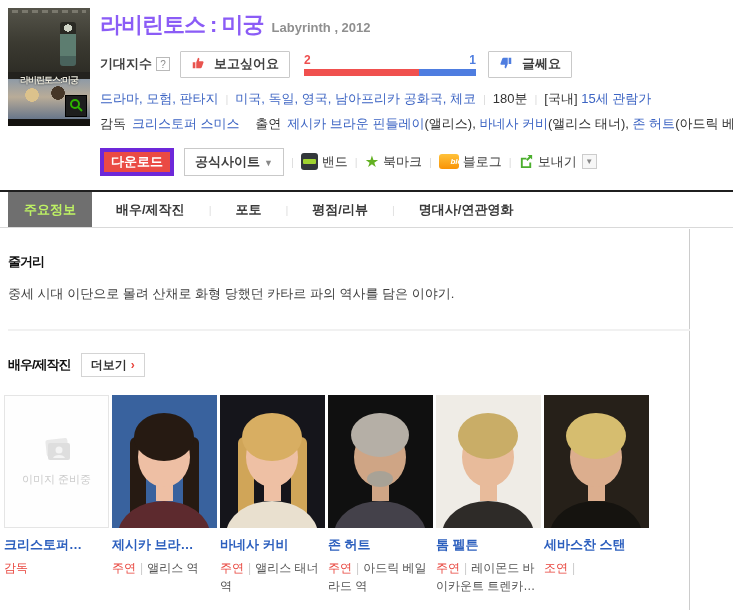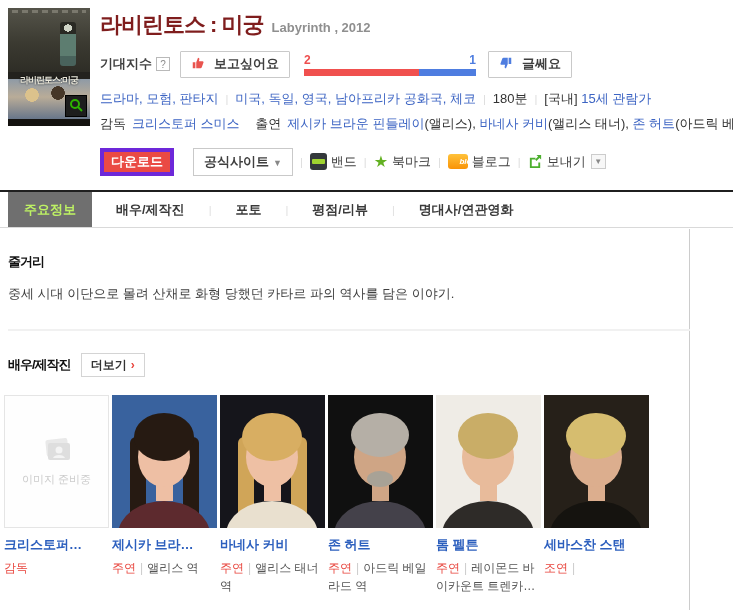--- a/index.html
+++ b/index.html
@@ -28,21 +28,21 @@
     background:radial-gradient(circle 12px at 24px 16px,#dcc28c 0 55%,transparent 58%),
                radial-gradient(circle 12px at 50px 14px,#463728 0 55%,transparent 58%),
                linear-gradient(180deg,#8e9aa6 0%,#b9ac98 45%,#68768a 100%); }
   .poster-credits { position:absolute; bottom:0; left:0; width:100%; height:7px; background:#14120f; }
   .poster-zoom { position:absolute; right:3px; bottom:9px; width:22px; height:22px; background:#1d1d1d;
     border:1px solid #000; display:flex; align-items:center; justify-content:center; cursor:pointer; z-index:3; }
 
   
   .head { position:absolute; left:100px; top:10px; width:626px; }
   .title-row { display:flex; align-items:baseline; gap:8px; white-space:nowrap; }
-  .title { font-size:22px; font-weight:bold; color:#7f1d1d; letter-spacing:-1px; }
+  .title { font-size:22px; font-weight:bold; color:#8b5cf6; letter-spacing:-1px; }
   .subtitle { font-size:13px; font-weight:bold; color:#8f8f8f; }
 
   .expect-row { display:flex; align-items:center; margin-top:10px; height:28px; }
   .expect-label { font-weight:bold; color:#404040; }
   .help-box { display:inline-flex; width:14px; height:14px; border:1px solid #b9b9b9; color:#8b8b8b;
     font-size:10px; align-items:center; justify-content:center; margin-left:4px; background:#fff; cursor:pointer; }
   .btn-vote { display:inline-flex; align-items:center; gap:9px; height:27px; padding:0 10px;
     border:1px solid #c9c9c9; background:#fff; font-size:13px; font-weight:bold; color:#3f3f3f;
     margin-left:10px; cursor:pointer; border-radius:1px; }
   .gauge { width:172px; margin:0 12px 0 14px; }
@@ -55,21 +55,21 @@
   .meta2 { margin-top:7px; white-space:nowrap; }
   .meta-label { color:#333; margin-right:6px; }
   .inline-list { display:inline; }
   .inline-list .li { display:inline; }
   .inline-list .li:not(:last-child)::after { content:", "; color:#3c64c3; }
   .meta-dark { color:#333; }
 
   .actions { display:flex; align-items:center; margin-top:14px; height:29px; }
   .btn-download { width:74px; height:28px; background:#ea4a44; border:4px solid #6d28d9; color:#fff;
     font-weight:bold; font-size:13px; cursor:pointer; }
-  .btn-official { height:28px; margin-left:19px; padding:0 10px; background:#fff; border:1px solid #c9c9c9;
+  .btn-official { height:28px; margin-left:10px; padding:0 10px; background:#fff; border:1px solid #c9c9c9;
     color:#3f3f3f; font-weight:bold; font-size:13px; cursor:pointer; }
   .caret { color:#888; font-size:9px; margin-left:4px; }
   .share-links { display:flex; align-items:center; margin-left:14px; }
   .share-item { display:inline-flex; align-items:center; gap:4px; color:#3f3f3f; font-size:13px; cursor:pointer; }
   .icon-band { width:17px; height:17px; border-radius:3px; background:#33383b; position:relative; }
   .icon-band::after { content:""; position:absolute; left:2px; right:2px; top:6px; height:5px; background:#9fd330; border-radius:1px; }
   .icon-star { color:#63b122; font-size:16px; line-height:1; }
   .icon-blog { width:19px; height:15px; border-radius:3px; background:linear-gradient(180deg,#ffc23a,#f99306);
     color:#fff; font-size:8px; font-weight:bold; font-style:italic; display:flex; align-items:center; justify-content:center;padding-left:20px; }
   .mini-drop { width:15px; height:15px; border:1px solid #ccc; background:#f7f7f7; color:#888; font-size:8px;

